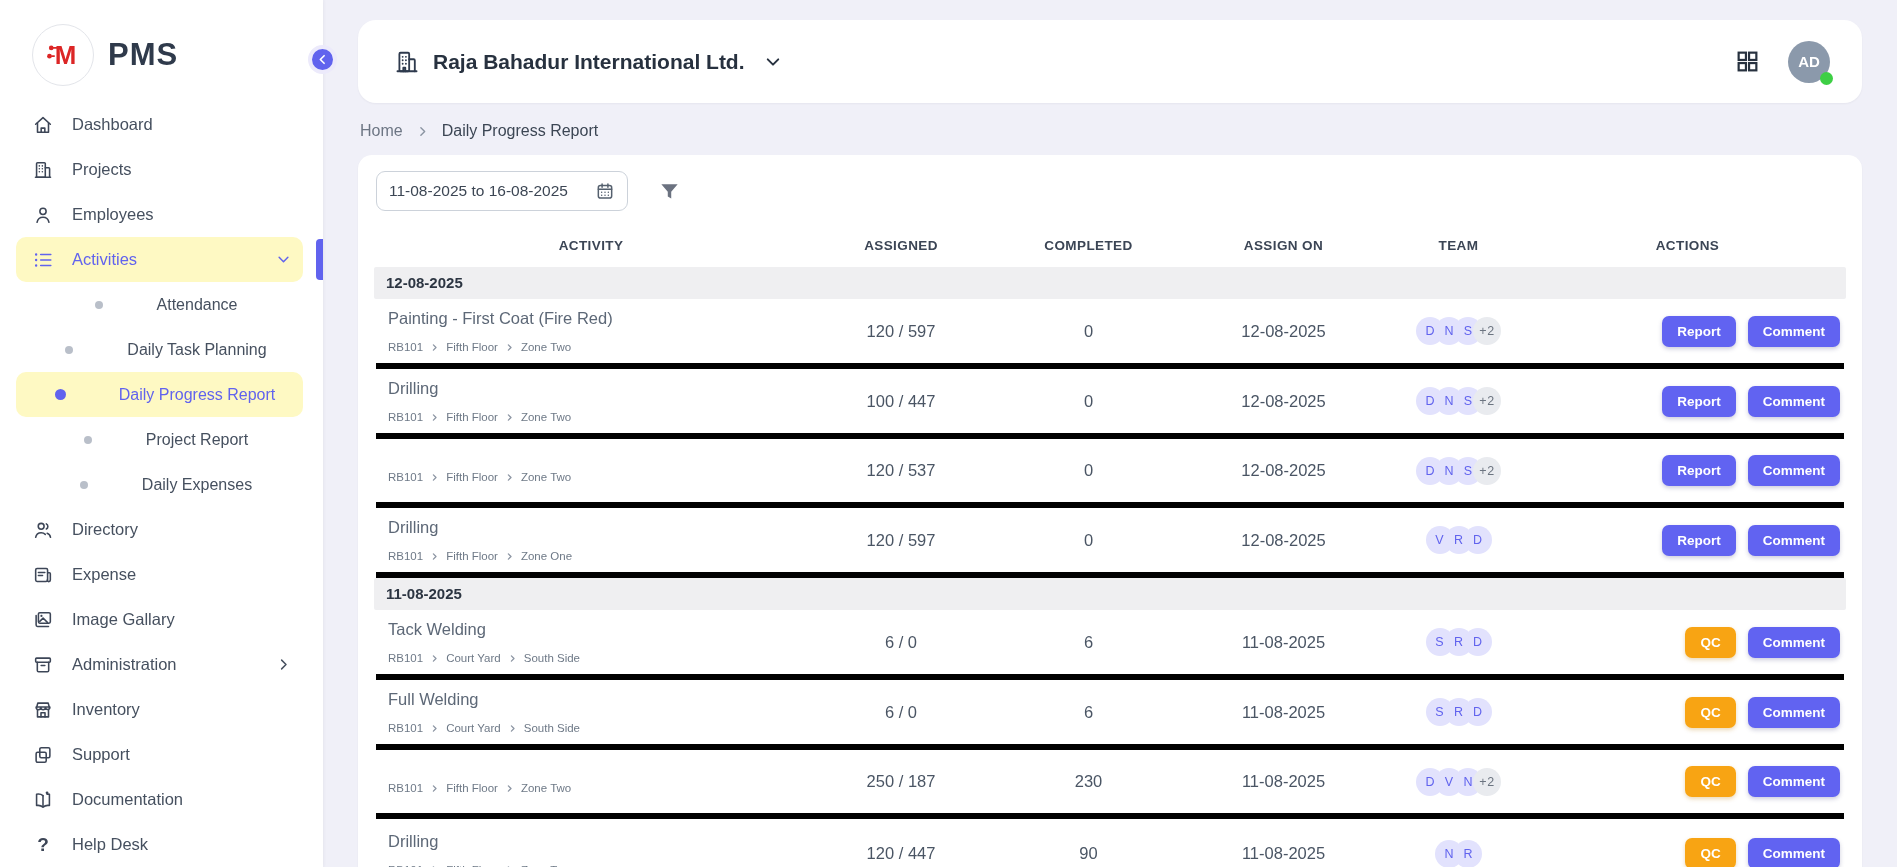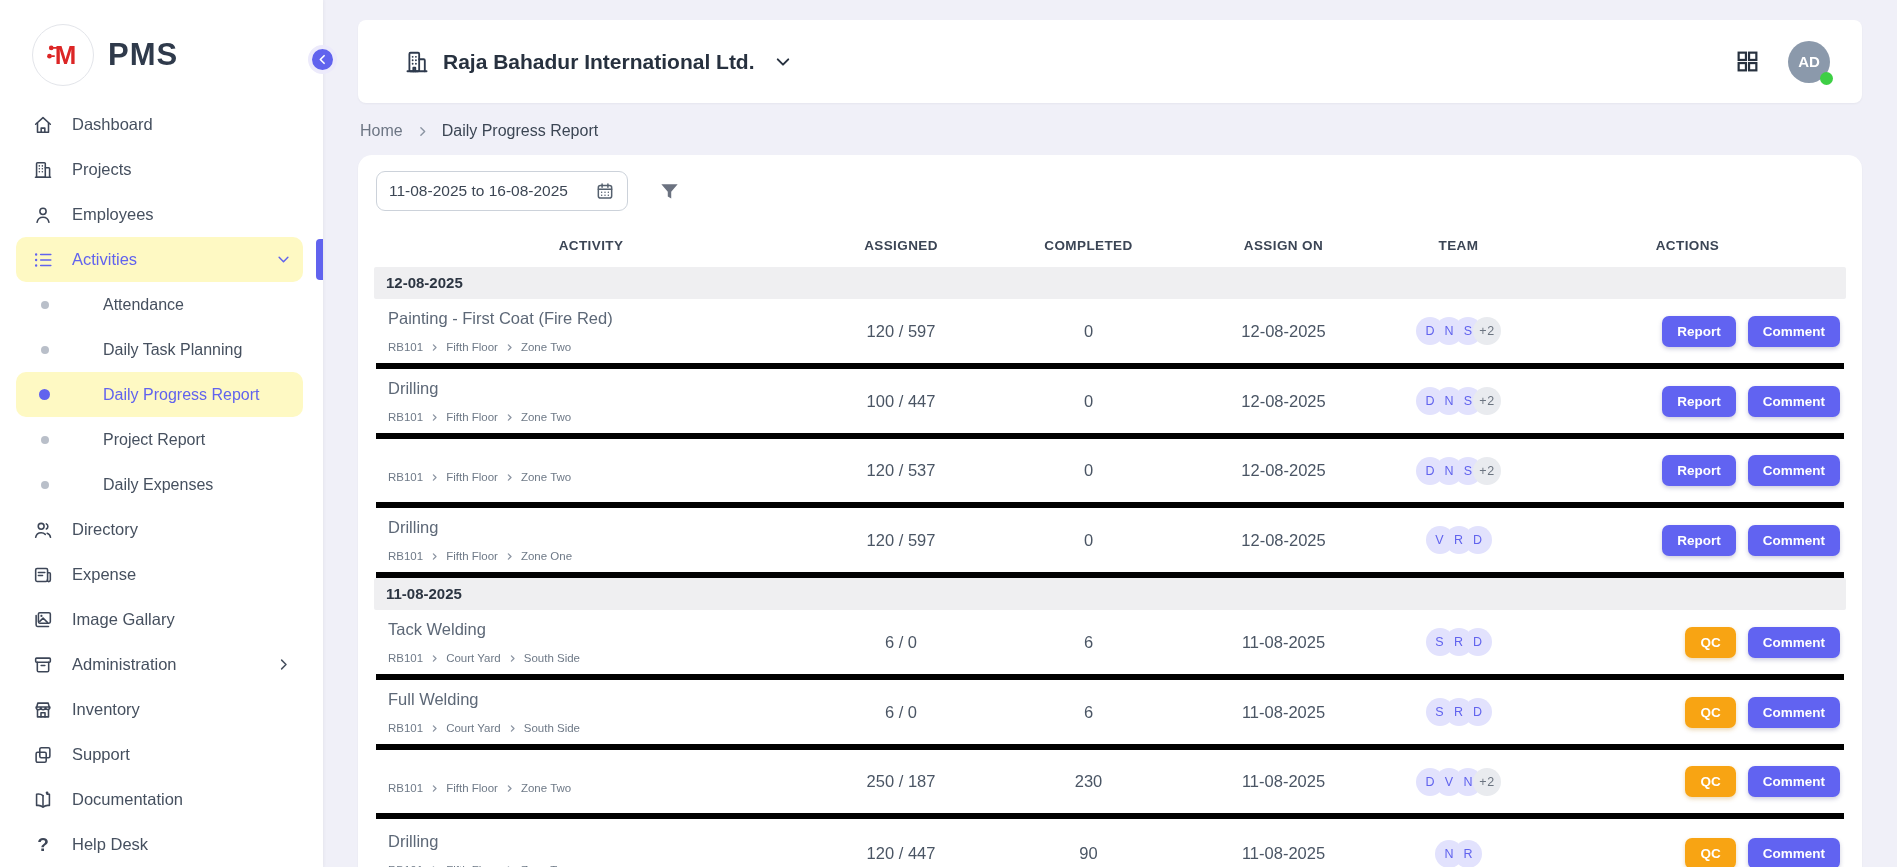--- a/index.html
+++ b/index.html
@@ -20,36 +20,36 @@
     color:#46505f; cursor:pointer; }
   .nav-icon { width:24px; height:24px; display:flex; align-items:center; justify-content:center; color:#3d4657; }
   .nav-icon svg { width:22px; height:22px; }
   .nav-label { font-size:16.5px; }
   .nav-chevron { margin-left:auto; display:flex; color:#46505f; }
   .nav-chevron svg { width:15px; height:15px; }
   .nav-item.active { background:#fef9c3; color:#6163ee; }
   .nav-item.active .nav-icon, .nav-item.active .nav-chevron { color:#6163ee; }
   .nav-item.active .accent { position:absolute; right:-20px; top:2px; bottom:2px;
     width:7px; background:#6163ee; border-radius:4px 0 0 4px; }
-  .nav-item.sub { padding-left:25px; }
+  .nav-item.sub { padding-left:25px;justify-content:center; }
   .dot { width:8px; height:8px; border-radius:50%; background:#b9bfc9; margin-right:13px; }
   .dot-active { width:11px; height:11px; background:#6163ee; margin-left:-2px; margin-right:12px; }
   .nav-item.sub .nav-label { font-size:16px; margin-left:24px; }
   .q-icon { font-size:19px; font-weight:700; color:#3d4657; width:24px; text-align:center; }
 
   
   .collapse-btn { position:absolute; left:308px; top:45px; z-index:5; width:29px; height:29px;
     border-radius:50%; background:#6163ee; border:4px solid #eceafb; color:#fff;
     display:flex; align-items:center; justify-content:center; cursor:pointer; }
   .collapse-btn svg { width:13px; height:13px; }
 
   
   .main { flex:1; height:100%; padding:20px 35px 0 35px; overflow:hidden; }
-  .topbar { background:#fff; border-radius:8px; height:83px; display:flex;
-    align-items:center; justify-content:space-between; padding:0 32px 0 46px;
+  .topbar { background:#fff; border-radius:18px; height:83px; display:flex;
+    align-items:center; justify-content:space-between; padding:0 32px 0 36px;
     box-shadow:0 1px 2px rgba(30,30,60,.05); }
   .company { display:flex; align-items:center; gap:13px; cursor:pointer; }
   .company-icon { color:#2e3a4d; display:flex; }
   .company-icon svg { width:26px; height:26px; }
   .company-name { font-size:21px; font-weight:700; color:#27313f; }
   .company-chevron { color:#27313f; display:flex; margin-left:6px; }
   .company-chevron svg { width:18px; height:18px; }
   .topbar-right { display:flex; align-items:center; gap:28px; }
   .apps-icon { color:#27313f; display:flex; cursor:pointer; }
   .apps-icon svg { width:25px; height:25px; }

